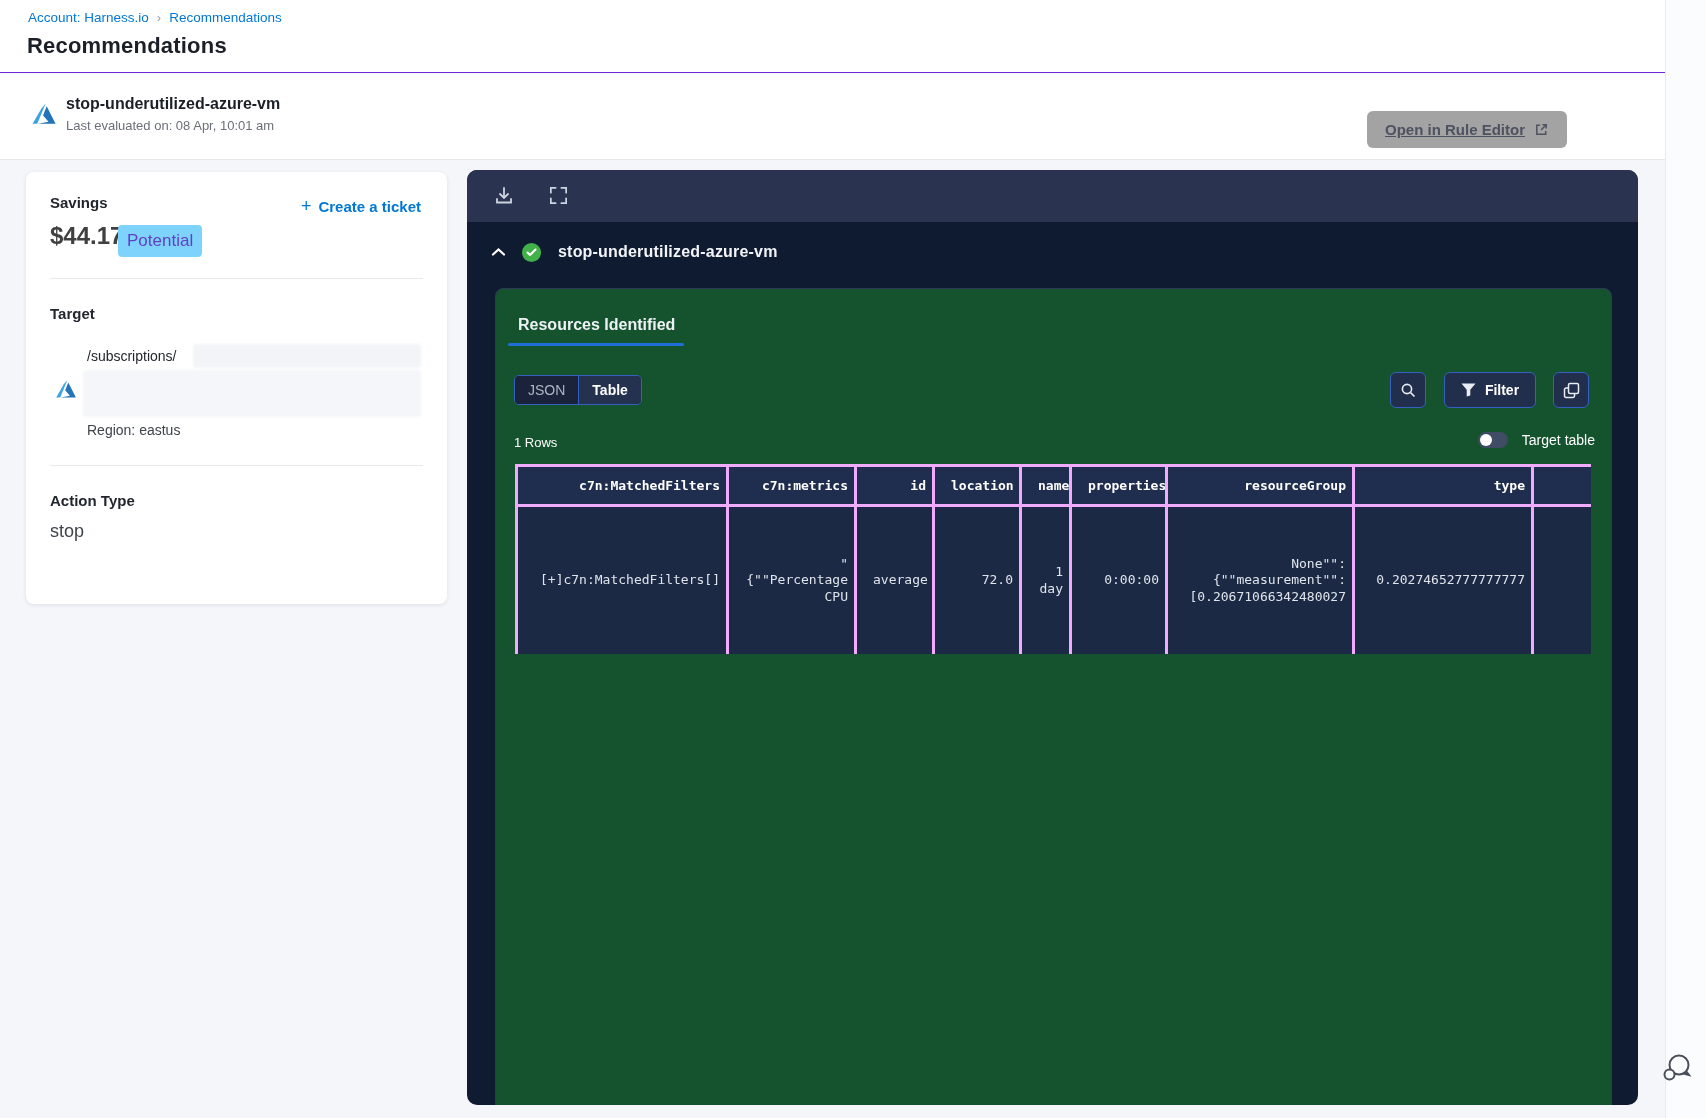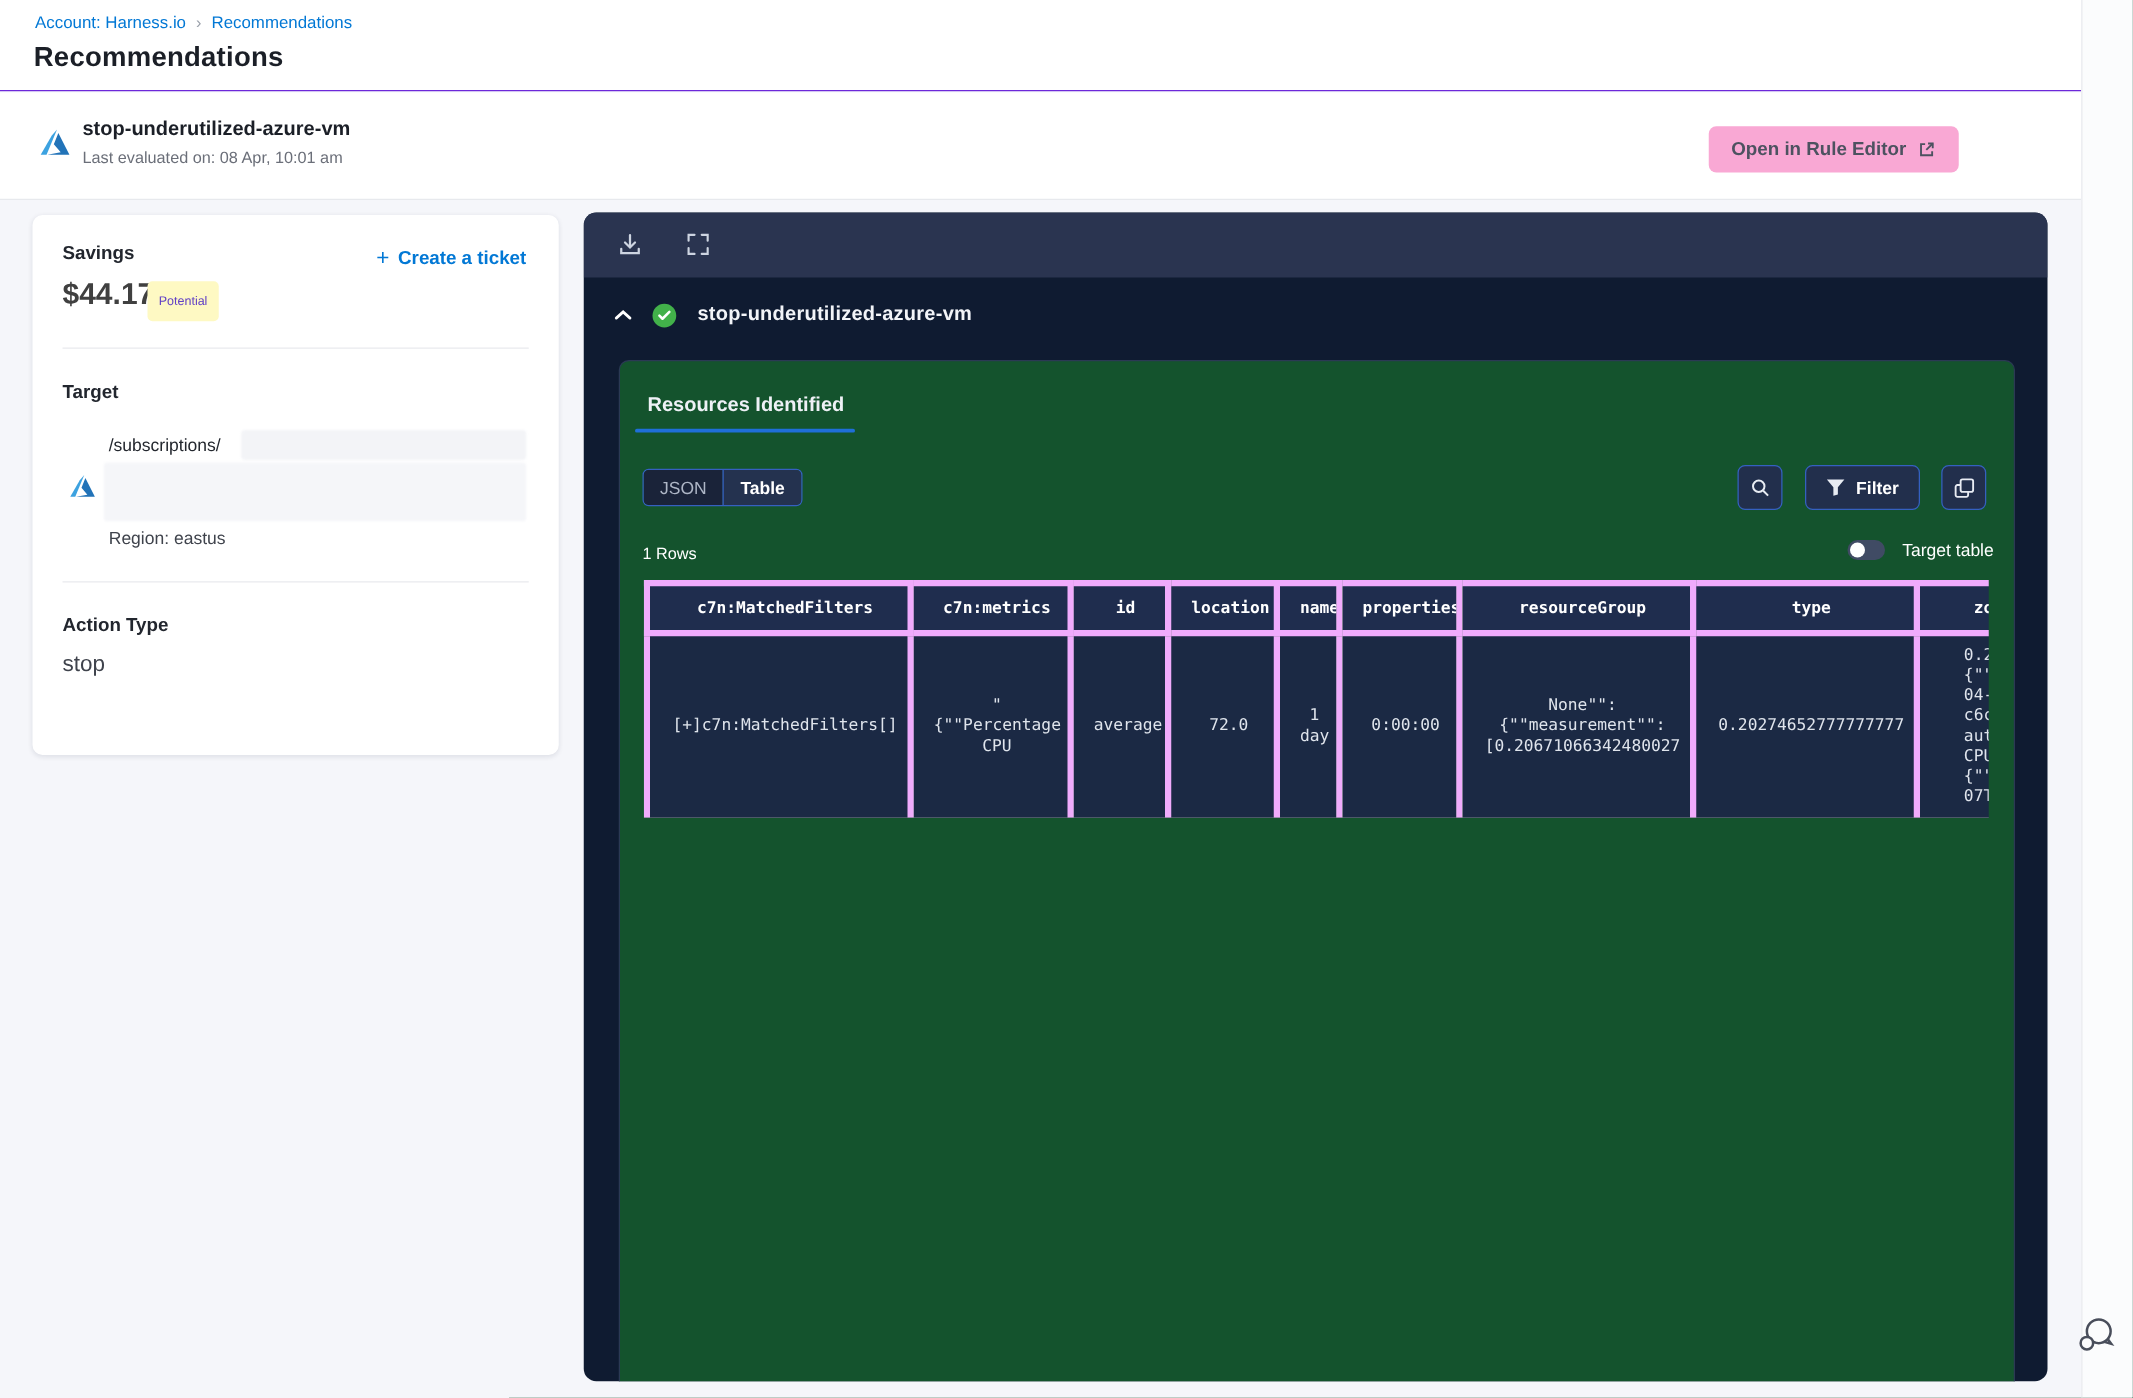--- a/index.html
+++ b/index.html
@@ -9,38 +9,38 @@
   .top-band { position:absolute; left:0; top:0; width:1665px; height:73px; background:#ffffff; border-bottom:1px solid #6d28d9; }
   .breadcrumb { position:absolute; left:28px; top:10px; font-size:13.5px; display:flex; gap:8px; align-items:center; }
   .breadcrumb a { color:#0278d5; text-decoration:none; cursor:pointer; }
   .breadcrumb .sep { color:#9aa0aa; font-size:13px; }
   .page-title { position:absolute; left:27px; top:33px; font-size:22px; font-weight:700; color:#1b1f27; letter-spacing:.2px; }
 
   .header-band { position:absolute; left:0; top:74px; width:1665px; height:86px; background:#ffffff; border-bottom:1px solid #e7e9ed; }
   .hdr-azure { position:absolute; left:30px; top:26px; width:28px; height:28px; }
   .hdr-name { position:absolute; left:66px; top:21px; font-size:16px; font-weight:700; color:#1b1f27; }
   .hdr-sub  { position:absolute; left:66px; top:44px; font-size:13px; color:#6b6f79; }
-  .rule-editor-btn { position:absolute; left:1367px; top:27px; height:37px; padding:0 18px; background:#f9a8d4; border:none; border-radius:6px;
-    font-family:"Liberation Sans",sans-serif; font-size:15px; font-weight:700; color:#4d5260; display:flex; align-items:center; gap:9px; cursor:pointer; }
+  .rule-editor-btn { position:absolute; left:1367px; top:37px; height:37px; padding:0 18px; background:#a3a3a3; border:none; border-radius:6px;
+    font-family:"Liberation Sans",sans-serif; font-size:15px; font-weight:700; color:#4d5260; display:flex; align-items:center; gap:9px; cursor:pointer;text-decoration:underline; }
   .kebab { position:absolute; left:1602px; top:100px; width:18px; height:30px; display:flex; flex-direction:column; align-items:center; justify-content:center; gap:3px; cursor:pointer; }
   .kebab i { width:4px; height:4px; border-radius:50%; background:#4d5260; }
 
   
   .right-rail { position:absolute; left:1665px; top:0; width:41px; height:1118px; background:#fbfcfd; border-left:1px solid #e9eaee; }
   .chat-icon { position:absolute; left:1660px; top:1050px; width:34px; height:36px; cursor:pointer; }
 
   
   .summary-card { position:absolute; left:26px; top:172px; width:421px; height:432px; background:#ffffff; border-radius:8px;
     box-shadow:0 1px 4px rgba(20,30,60,.10); }
   .sc-label { font-size:15px; font-weight:700; color:#22262e; }
   .savings-label { position:absolute; left:24px; top:22px; }
   .create-ticket { position:absolute; right:26px; top:26px; color:#0278d5; font-size:15px; font-weight:700; display:flex; gap:7px; align-items:center; cursor:pointer; }
   .create-ticket .plus { font-size:18px; font-weight:400; line-height:15px; }
   .savings-amount { position:absolute; left:24px; top:50px; font-size:24px; font-weight:700; color:#404040; }
-  .potential-badge { position:absolute; left:92px; top:53px; height:23px; padding:16px 9px; background:#fef9c3; color:#6140c6; font-size:10px;
+  .potential-badge { position:absolute; left:92px; top:53px; height:23px; padding:16px 9px; background:#7dd3fc; color:#6140c6; font-size:17px;
     border-radius:4px; display:flex; align-items:center; }
   .sc-divider { position:absolute; left:24px; right:24px; height:1px; background:#e9eaee; }
   .target-label { position:absolute; left:24px; top:133px; }
   .target-path { position:absolute; left:61px; top:176px; font-size:14px; color:#23272e; z-index:2; }
   .redact-1 { position:absolute; left:167px; top:172px; width:228px; height:24px; background:#f3f4f7; border-radius:3px; filter:blur(1px); }
   .redact-2 { position:absolute; left:57px; top:198px; width:338px; height:47px; background:#f5f6f9; border-radius:3px; filter:blur(1px); }
   .target-azure { position:absolute; left:28px; top:205px; width:24px; height:24px; z-index:2; }
   .region-line { position:absolute; left:61px; top:250px; font-size:14px; color:#3f434c; }
   .action-label { position:absolute; left:24px; top:320px; }
   .action-value { position:absolute; left:24px; top:349px; font-size:18px; color:#3f434c; }
@@ -72,21 +72,21 @@
     font-size:14px; font-weight:700; }
 
   .rows-count { position:absolute; left:18px; top:146px; font-size:13px; color:#ffffff; }
   .flatten-wrap { position:absolute; right:16px; top:143px; display:flex; align-items:center; gap:14px; }
   .toggle { width:30px; height:16px; background:#404b64; border-radius:9px; position:relative; cursor:pointer; }
   .toggle .knob { position:absolute; left:2px; top:2px; width:12px; height:12px; border-radius:50%; background:#ffffff; }
   .flatten-label { font-size:14px; color:#ffffff; }
 
   .table-clip { position:absolute; left:19px; top:175px; width:1076px; height:190px; overflow:hidden; }
   table.res { border-collapse:collapse; table-layout:fixed; width:1136px; }
-  table.res th, table.res td { border:5px solid #f0abfc; font-family:"DejaVu Sans Mono", monospace; font-size:13px; text-align:center;
+  table.res th, table.res td { border:3px solid #f0abfc; font-family:"DejaVu Sans Mono", monospace; font-size:13px; text-align:right;
     padding:4px 6px 4px 16px; overflow:hidden; }
   table.res th { height:40px; background:#1f2d4e; color:#ffffff; font-weight:700; }
   table.res td { height:150px; background:#1b2944; color:#dfe4ec; vertical-align:middle; white-space:pre-line; line-height:1.25; }
   td.mf-link { color:#6db4de; cursor:pointer; white-space:nowrap; }
   .c0{width:211px}.c1{width:128px}.c2{width:78px}.c3{width:87px}.c4{width:50px}.c5{width:96px}.c6{width:187px}.c7{width:179px}.c8{width:120px}
 </style>
 </head>
 <body>
 
 <div class="top-band">

